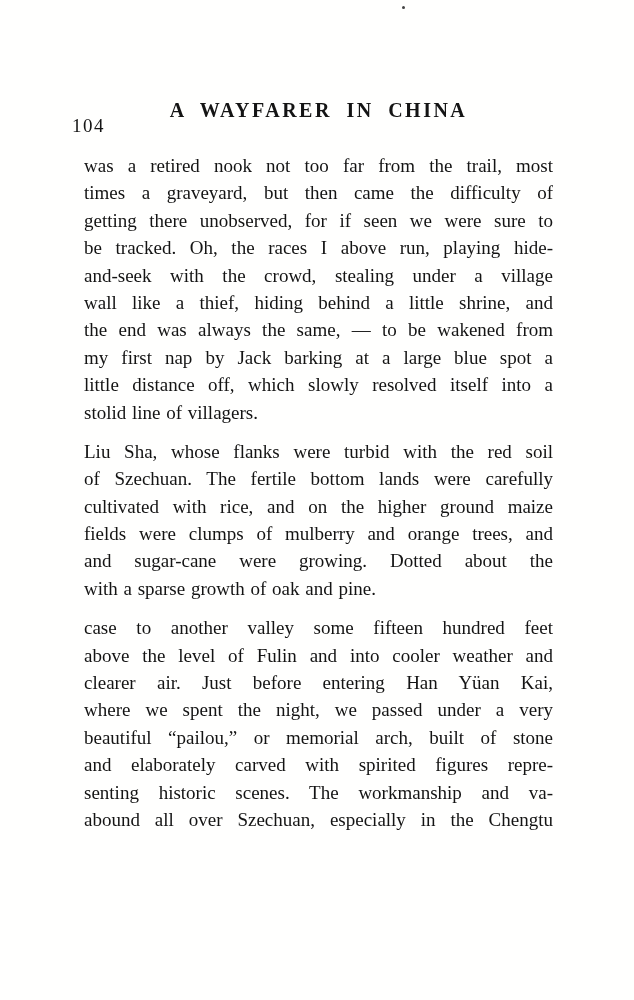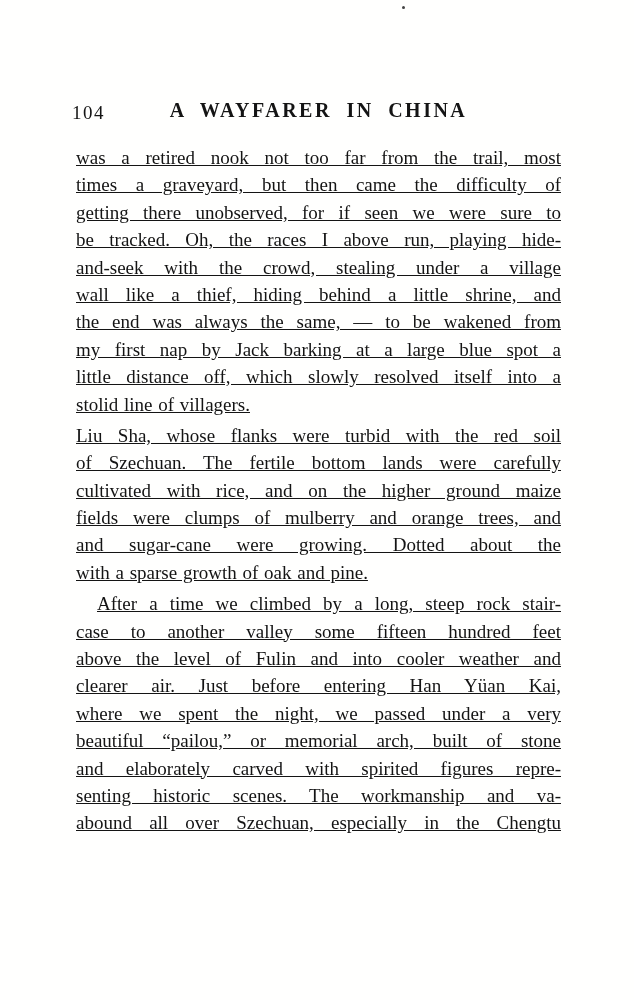--- a/index.html
+++ b/index.html
@@ -30,21 +30,21 @@
   .header {
     position: absolute;
     top: 99px;
     left: 72px;
     width: 493px;
     height: 26px;
   }
   .pagenum {
     position: absolute;
     left: 0;
-    top: 3px;
+    top: 16px;
     font-size: 19px;
     letter-spacing: 1.5px;
     font-variant-numeric: oldstyle-nums;
   }
   .running-title {
     position: absolute;
     left: 0;
     right: 0;
     top: 0;
     text-align: center;
@@ -57,23 +57,22 @@
   .body-text {
     position: absolute;
     top: 140px;
     left: 72px;
     width: 493px;
     font-size: 19px;
     line-height: 27.4px;
     font-weight: 400;
   }
   .paragraph {
-    margin: 4px;
+    margin: 12px;
     padding: 0;
-    text-decoration: underline;
   }
   .line {
     text-align: justify;
     text-align-last: justify;
     height: 27.4px;
     overflow: hidden;
     word-spacing: 1px;
   }
   .line.endline {
     text-align-last: left;
@@ -106,21 +105,20 @@
       </div>
       <div class="paragraph">
         <div class="line">Liu Sha, whose flanks were turbid with the red soil</div>
         <div class="line">of Szechuan. The fertile bottom lands were carefully</div>
         <div class="line">cultivated with rice, and on the higher ground maize</div>
         <div class="line">fields were clumps of mulberry and orange trees, and</div>
         <div class="line">and sugar-cane were growing. Dotted about the</div>
         <div class="line endline">with a sparse growth of oak and pine.</div>
       </div>
       <div class="paragraph">
-        <div class="line indent">After a time we climbed by a long, steep rock stair-</div>
         <div class="line">case to another valley some fifteen hundred feet</div>
         <div class="line">above the level of Fulin and into cooler weather and</div>
         <div class="line">clearer air. Just before entering Han Yüan Kai,</div>
         <div class="line">where we spent the night, we passed under a very</div>
         <div class="line">beautiful “pailou,” or memorial arch, built of stone</div>
         <div class="line">and elaborately carved with spirited figures repre-</div>
         <div class="line">senting historic scenes. The workmanship and va-</div>
         <div class="line">abound all over Szechuan, especially in the Chengtu</div>
       </div>
     </div>

